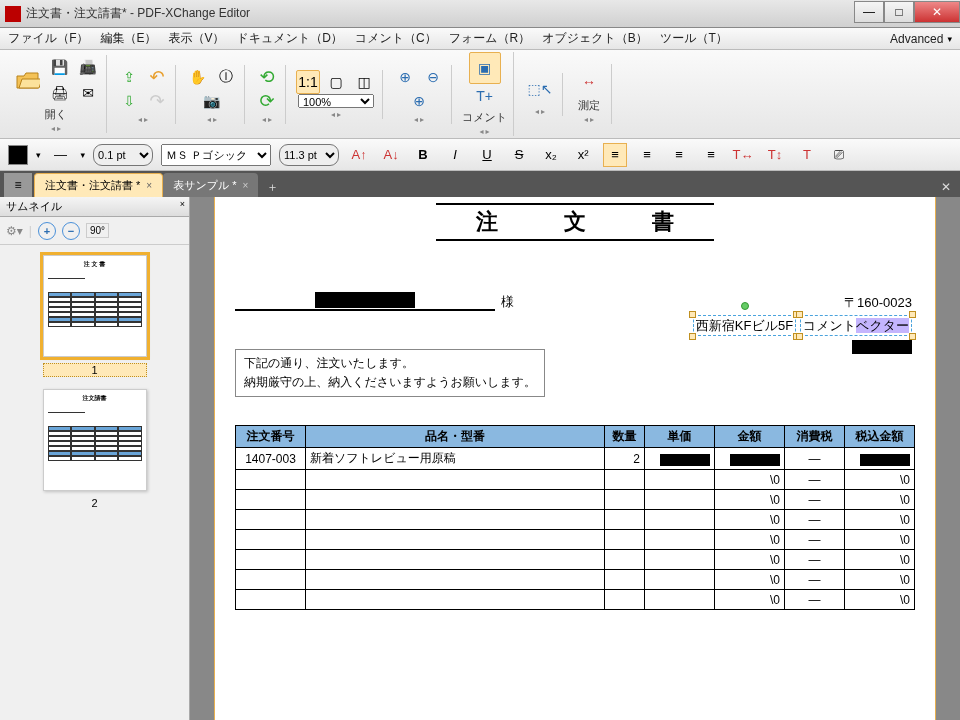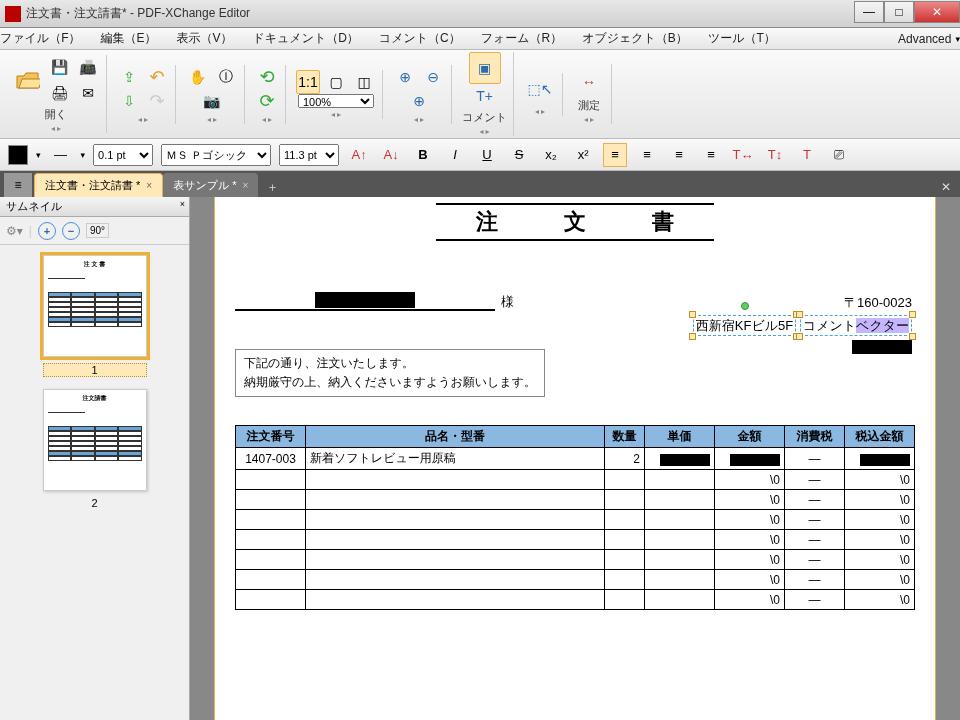--- a/index.html
+++ b/index.html
@@ -3,35 +3,35 @@
 <meta charset="utf-8">
 <style>
 * { box-sizing: border-box; margin: 0; padding: 0; font-family: "MS PGothic", "Meiryo", sans-serif; }
 body { width: 960px; height: 720px; overflow: hidden; background: #d4d0c8; font-size: 12px; }
 .titlebar { height: 28px; background: linear-gradient(#e8e8e8, #d0d0d0); display: flex; align-items: center; border-bottom: 1px solid #888; }
 .titlebar-icon { width: 16px; height: 16px; margin: 0 5px; background: #b00; }
 .titlebar-text { flex: 1; color: #333; font-size: 12px; }
 .winbtns { display: flex; height: 100%; }
 .winbtn { width: 30px; height: 22px; margin-top: 1px; border: 1px solid #888; background: linear-gradient(#f5f5f5,#ddd); display: flex; align-items: center; justify-content: center; font-size: 12px; }
 .winbtn.close { background: linear-gradient(#e88,#c33); color: #fff; width: 46px; }
-.menubar { height: 22px; background: linear-gradient(#fafafa,#e6e6e6); display: flex; align-items: center; padding: 0 0; gap: 20px; border-bottom: 1px solid #bbb; }
+.menubar { height: 22px; background: linear-gradient(#fafafa,#e6e6e6); display: flex; align-items: center; padding: 0 8px; gap: 12px; border-bottom: 1px solid #bbb; }
 .menu-item { font-size: 12px; color: #222; cursor: pointer; }
 .menu-adv { margin-left: auto; display: flex; align-items: center; gap: 4px; }
 .toolbar { background: linear-gradient(#fafafa,#e6e6e6); display: flex; align-items: center; padding: 2px 6px; gap: 4px; border-bottom: 1px solid #bbb; flex-wrap: nowrap; }
 .tbgroup { display: flex; flex-direction: column; align-items: center; padding: 0 6px; border-right: 1px solid #ccc; }
 .tbrow { display: flex; gap: 4px; align-items: center; }
 .tbtn { width: 24px; height: 24px; border: 1px solid transparent; display: flex; align-items: center; justify-content: center; border-radius: 2px; cursor: pointer; font-size: 14px; }
 .tbtn.big { width: 32px; height: 32px; }
 .tb-label { font-size: 11px; color: #333; margin-top: 2px; }
 .zoom-select { width: 76px; height: 14px; font-size: 11px; }
 .tiny-arrows { display: flex; gap: 2px; font-size: 8px; color: #888; margin-top: 2px; justify-content: center; }
 .fmt-toolbar { height: 32px; background: linear-gradient(#fafafa,#e6e6e6); display: flex; align-items: center; padding: 0 8px; gap: 8px; border-bottom: 1px solid #bbb; }
 .color-swatch { width: 20px; height: 20px; background: #000; border: 1px solid #888; }
 .font-select { width: 110px; height: 22px; font-size: 11px; }
-.size-select { width: 60px; height: 22px; font-size: 11px; }
+.size-select { width: 60px; height: 22px; font-size: 11px; border-radius: 9px; }
 .fbtn { width: 24px; height: 24px; display: flex; align-items: center; justify-content: center; cursor: pointer; font-size: 13px; border: 1px solid transparent; }
 .fbtn.active { border: 1px solid #e8b050; background: #ffe9b8; }
 .tabbar { height: 26px; background: #555; display: flex; align-items: flex-end; padding-left: 4px; }
 .tabbar-handle { width: 28px; height: 24px; background: #999; margin-right: 2px; display: flex; align-items: center; justify-content: center; }
 .doctab { height: 24px; padding: 0 10px; display: flex; align-items: center; gap: 6px; font-size: 11px; border-radius: 4px 4px 0 0; }
 .doctab.active { background: #ffe9b8; border: 1px solid #e8b050; border-bottom: none; }
 .doctab.inactive { background: #777; color: #fff; }
 .doctab .x { font-size: 10px; color: #666; }
 .tab-plus { width: 20px; height: 20px; color: #ddd; display: flex; align-items: center; justify-content: center; margin-left: 4px; }
 .tab-close-all { margin-left: auto; width: 20px; height: 20px; color: #ddd; display: flex; align-items: center; justify-content: center; margin-right: 4px;}

